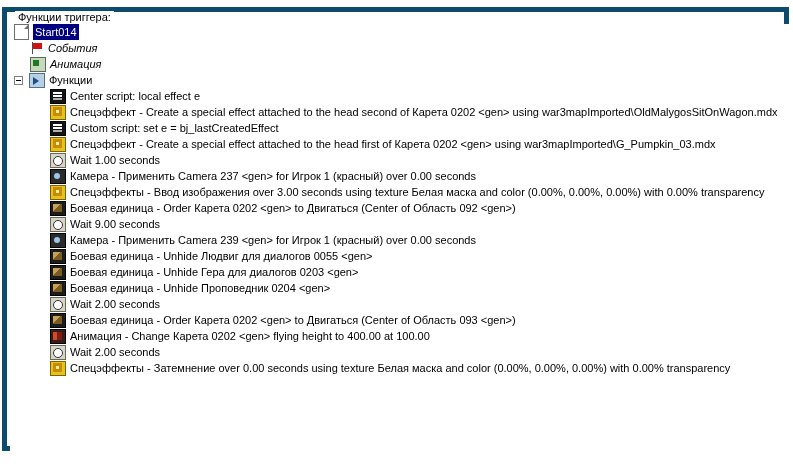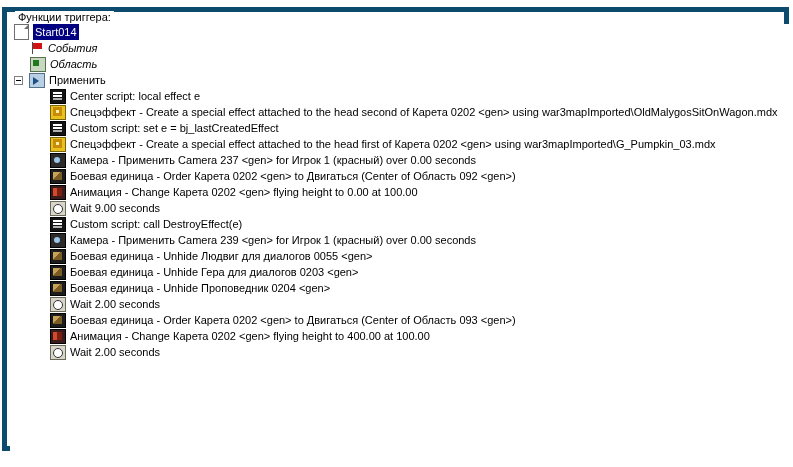--- a/index.html
+++ b/index.html
@@ -244,68 +244,68 @@
 
       <div class="row indent-l1">
         <span class="gap6"></span>
         <span class="icon ic-flag"></span>
         <span class="label">События</span>
       </div>
 
       <div class="row indent-l1">
         <span class="gap6"></span>
         <span class="icon ic-cond"></span>
-        <span class="label">Область</span>
+        <span class="label">Анимация</span>
       </div>
 
       <div class="row indent-l0">
         <span class="expander"></span>
         <span class="gap6"></span>
         <span class="icon ic-action"></span>
-        <span class="label">Применить</span>
+        <span class="label">Функции</span>
       </div>
 
       <div id="action-list">
           <div class="row indent-l2">
             <span class="icon ic-script"></span>
             <span class="label">Center script:   local effect e</span>
           </div>
           <div class="row indent-l2">
             <span class="icon ic-fx"></span>
             <span class="label">Спецэффект - Create a special effect attached to the head second of Карета 0202 &lt;gen&gt; using war3mapImported\OldMalygosSitOnWagon.mdx</span>
           </div>
           <div class="row indent-l2">
             <span class="icon ic-script"></span>
             <span class="label">Custom script:   set e = bj_lastCreatedEffect</span>
           </div>
           <div class="row indent-l2">
             <span class="icon ic-fx"></span>
             <span class="label">Спецэффект - Create a special effect attached to the head first of Карета 0202 &lt;gen&gt; using war3mapImported\G_Pumpkin_03.mdx</span>
           </div>
           <div class="row indent-l2">
+            <span class="icon ic-wait"></span>
+            <span class="label">Wait 1.00 seconds</span>
+          </div>
+          <div class="row indent-l2">
             <span class="icon ic-camera"></span>
             <span class="label">Камера - Применить Camera 237 &lt;gen&gt; for Игрок 1 (красный) over 0.00 seconds</span>
           </div>
           <div class="row indent-l2">
+            <span class="icon ic-fx"></span>
+            <span class="label">Спецэффекты - Ввод изображения over 3.00 seconds using texture Белая маска and color (0.00%, 0.00%, 0.00%) with 0.00% transparency</span>
+          </div>
+          <div class="row indent-l2">
             <span class="icon ic-unit"></span>
             <span class="label">Боевая единица - Order Карета 0202 &lt;gen&gt; to Двигаться (Center of Область 092 &lt;gen&gt;)</span>
-          </div>
-          <div class="row indent-l2">
-            <span class="icon ic-anim"></span>
-            <span class="label">Анимация - Change Карета 0202 &lt;gen&gt; flying height to 0.00 at 100.00</span>
           </div>
           <div class="row indent-l2">
             <span class="icon ic-wait"></span>
             <span class="label">Wait 9.00 seconds</span>
           </div>
           <div class="row indent-l2">
-            <span class="icon ic-script"></span>
-            <span class="label">Custom script:   call DestroyEffect(e)</span>
-          </div>
-          <div class="row indent-l2">
             <span class="icon ic-camera"></span>
             <span class="label">Камера - Применить Camera 239 &lt;gen&gt; for Игрок 1 (красный) over 0.00 seconds</span>
           </div>
           <div class="row indent-l2">
             <span class="icon ic-unit"></span>
             <span class="label">Боевая единица - Unhide Людвиг для диалогов 0055 &lt;gen&gt;</span>
           </div>
           <div class="row indent-l2">
             <span class="icon ic-unit"></span>
             <span class="label">Боевая единица - Unhide Гера для диалогов 0203 &lt;gen&gt;</span>
@@ -322,18 +322,22 @@
             <span class="icon ic-unit"></span>
             <span class="label">Боевая единица - Order Карета 0202 &lt;gen&gt; to Двигаться (Center of Область 093 &lt;gen&gt;)</span>
           </div>
           <div class="row indent-l2">
             <span class="icon ic-anim"></span>
             <span class="label">Анимация - Change Карета 0202 &lt;gen&gt; flying height to 400.00 at 100.00</span>
           </div>
           <div class="row indent-l2">
             <span class="icon ic-wait"></span>
             <span class="label">Wait 2.00 seconds</span>
+          </div>
+          <div class="row indent-l2">
+            <span class="icon ic-fx"></span>
+            <span class="label">Спецэффекты - Затемнение over 0.00 seconds using texture Белая маска and color (0.00%, 0.00%, 0.00%) with 0.00% transparency</span>
           </div>
         </div>
 
     </div>
   </div>
 </div>
 
 </body></html>

